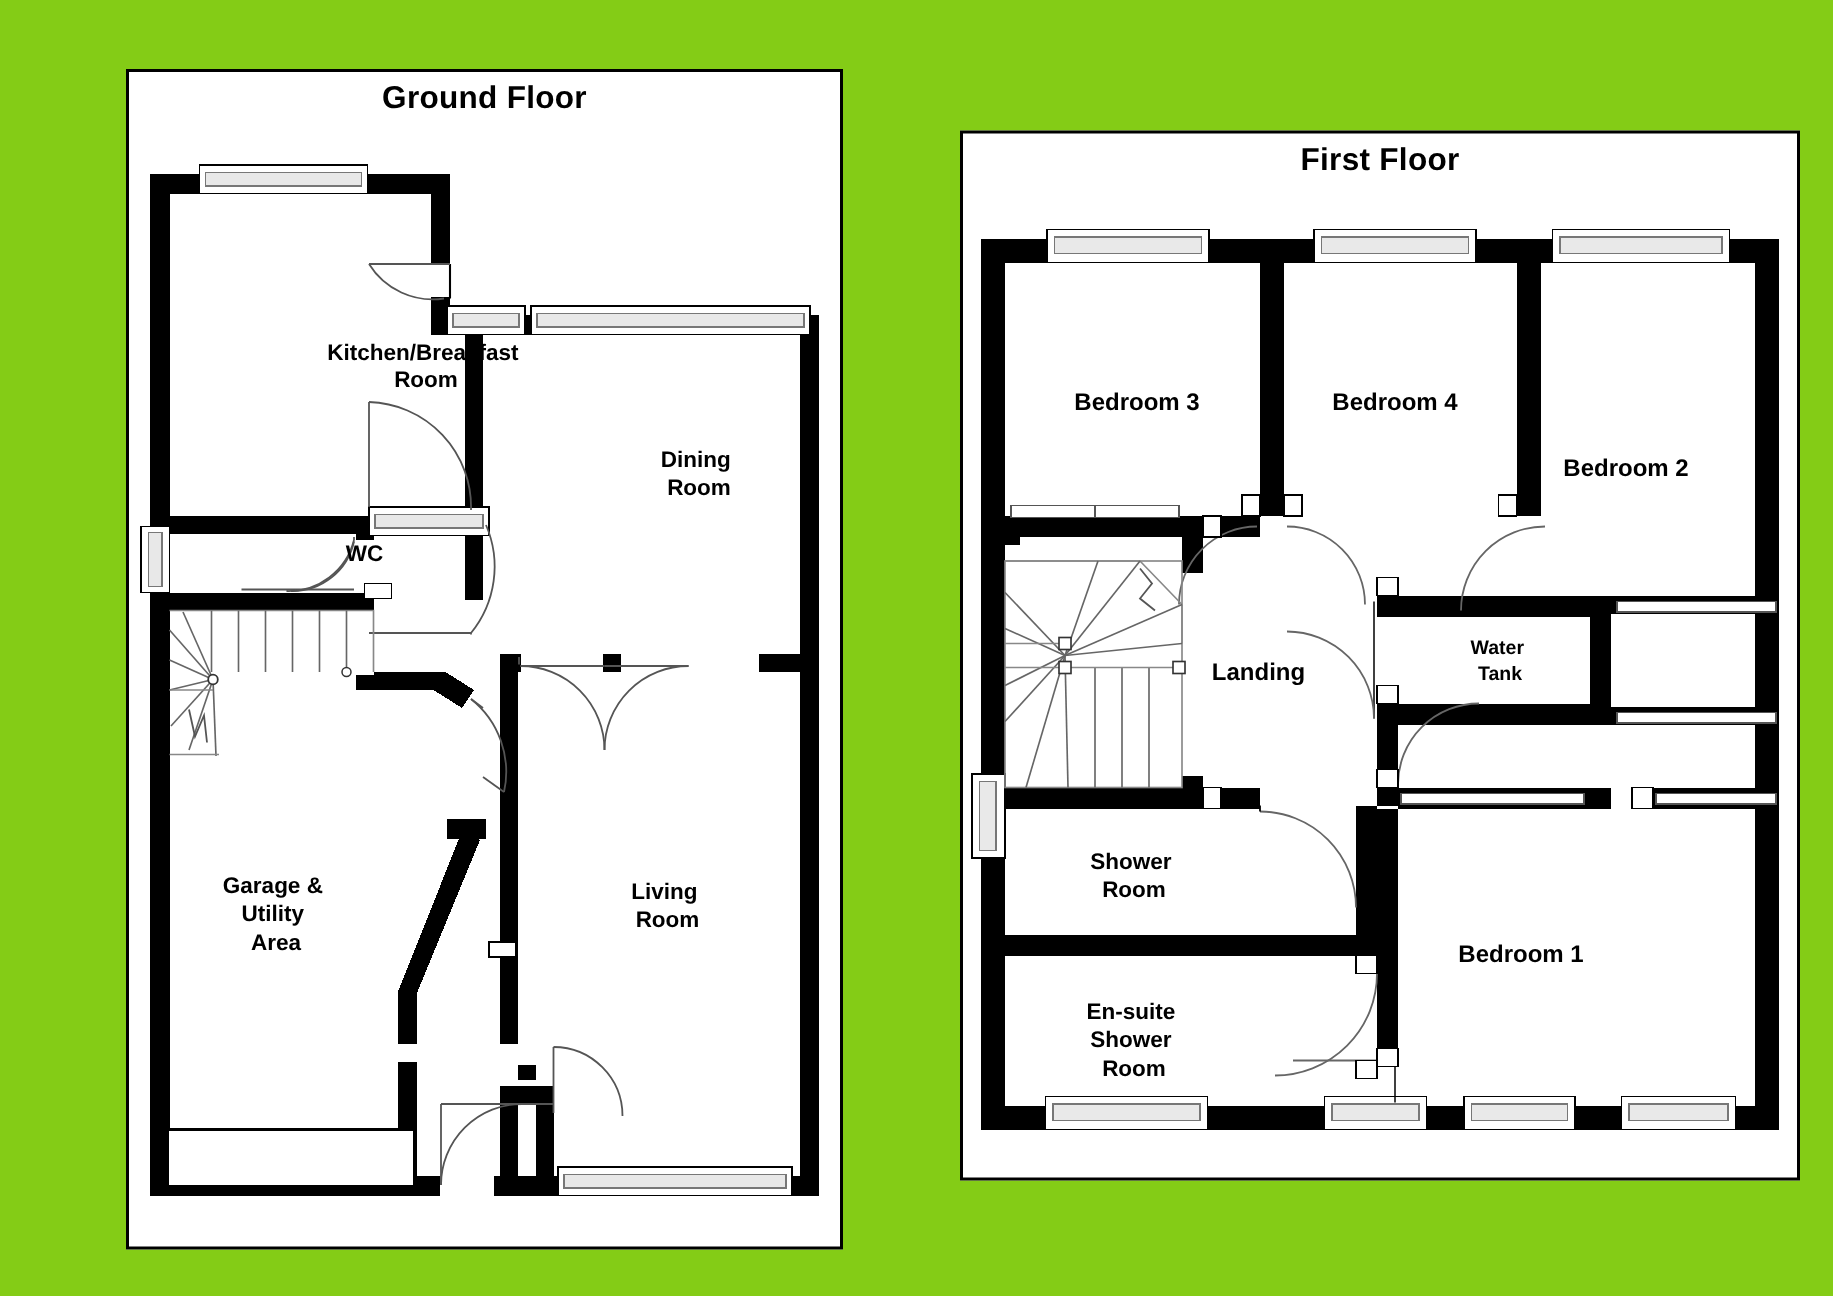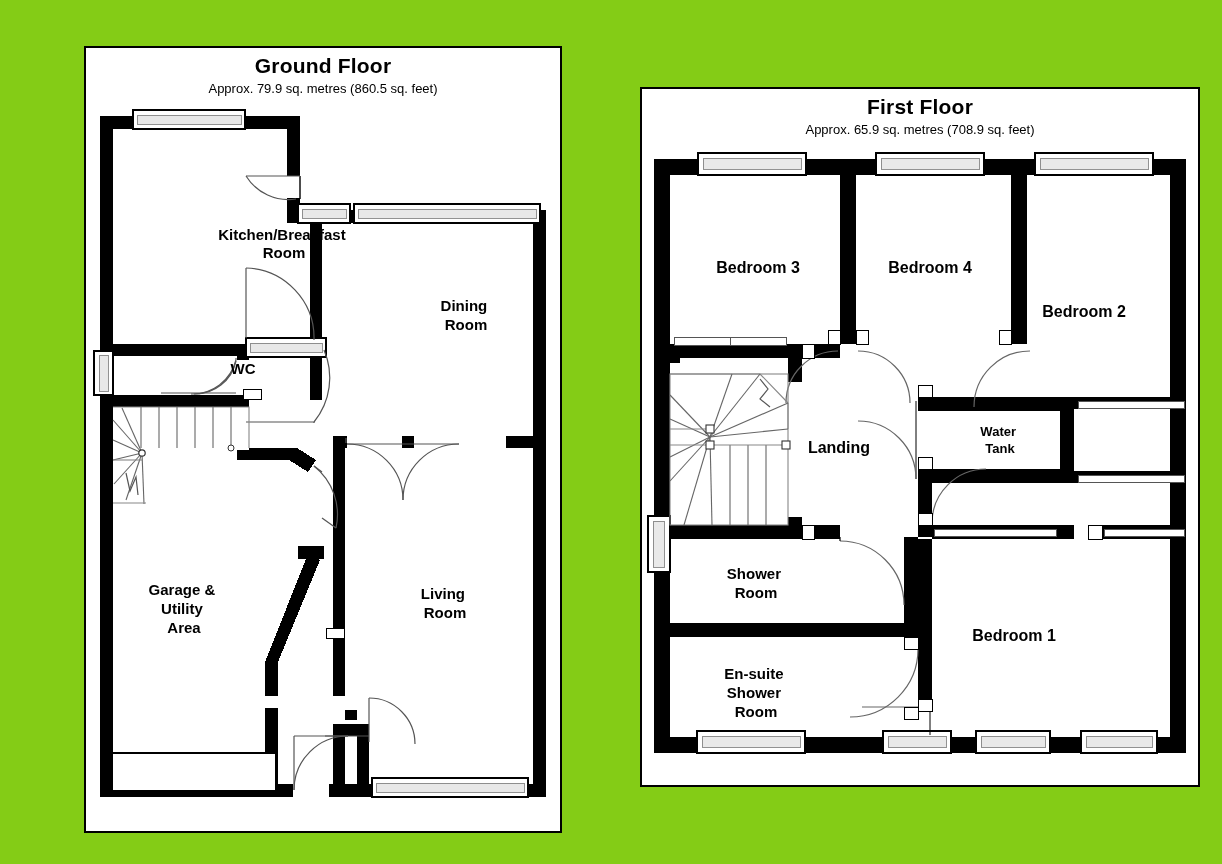--- a/index.html
+++ b/index.html
@@ -67,21 +67,20 @@
   .lbl-md { font-size: 15px; }
   .lbl-sm { font-size: 13px; }
 </style>
 </head>
 <body>
 
 <div id="page">
 
   <div class="plan-panel" id="ground-panel">
     <div class="plan-title">Ground Floor</div>
-    <div class="plan-sub">Approx. 79.9 sq. metres (860.5 sq. feet)</div>
 
     <div class="svg-wrap">
       <svg viewBox="0 0 474 783" width="474" height="783" xmlns="http://www.w3.org/2000/svg">
         <g shape-rendering="crispEdges">
 
           <rect x="14" y="68" width="44" height="13" fill="#000"></rect>
           <rect x="156" y="68" width="58" height="13" fill="#000"></rect>
 
           <rect x="201" y="68" width="13" height="60" fill="#000"></rect>
           <rect x="201" y="150" width="13" height="25" fill="#000"></rect>
@@ -271,21 +270,20 @@
             <tspan x="359" dy="0">Living</tspan>
             <tspan x="359" dy="19">Room</tspan>
           </text>
         </g>
       </svg>
     </div>
   </div>
 
   <div class="plan-panel" id="first-panel">
     <div class="plan-title">First Floor</div>
-    <div class="plan-sub">Approx. 65.9 sq. metres (708.9 sq. feet)</div>
 
     <div class="svg-wrap">
       <svg viewBox="0 0 556 696" width="556" height="696" xmlns="http://www.w3.org/2000/svg">
         <g shape-rendering="crispEdges">
 
           <rect x="12" y="70" width="48" height="16" fill="#000"></rect>
           <rect x="161" y="70" width="77" height="16" fill="#000"></rect>
           <rect x="337" y="70" width="60" height="16" fill="#000"></rect>
           <rect x="506" y="70" width="38" height="16" fill="#000"></rect>
 

